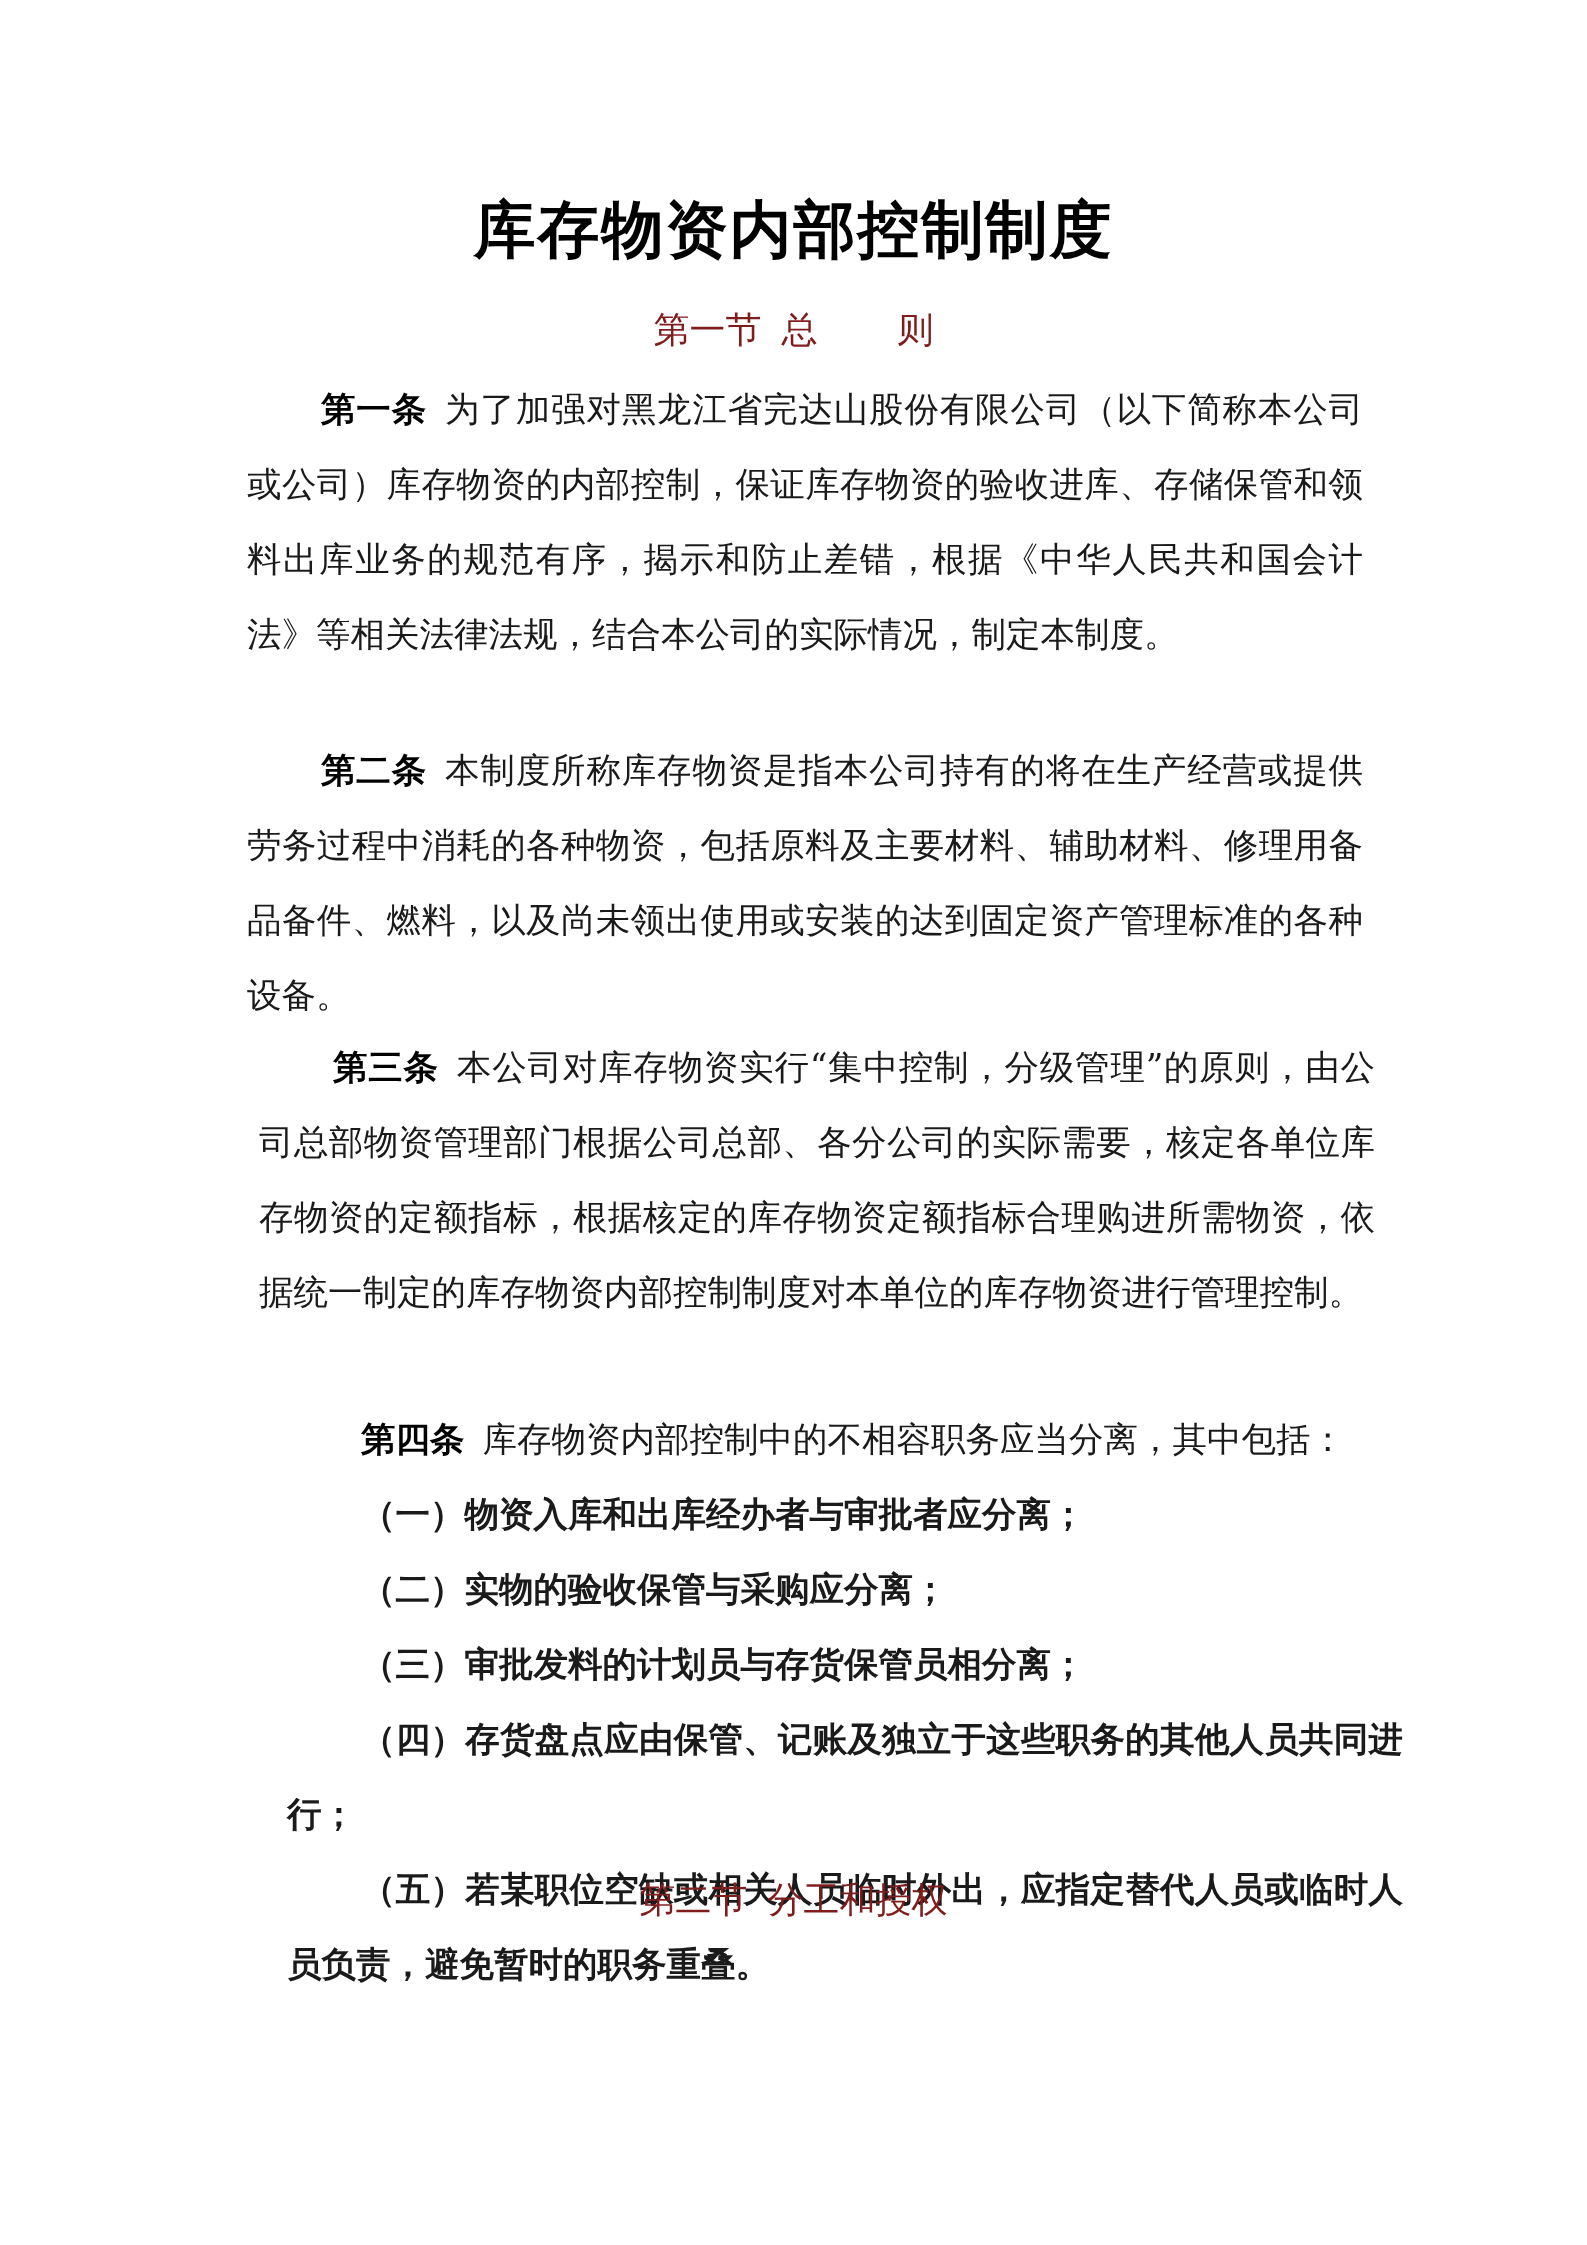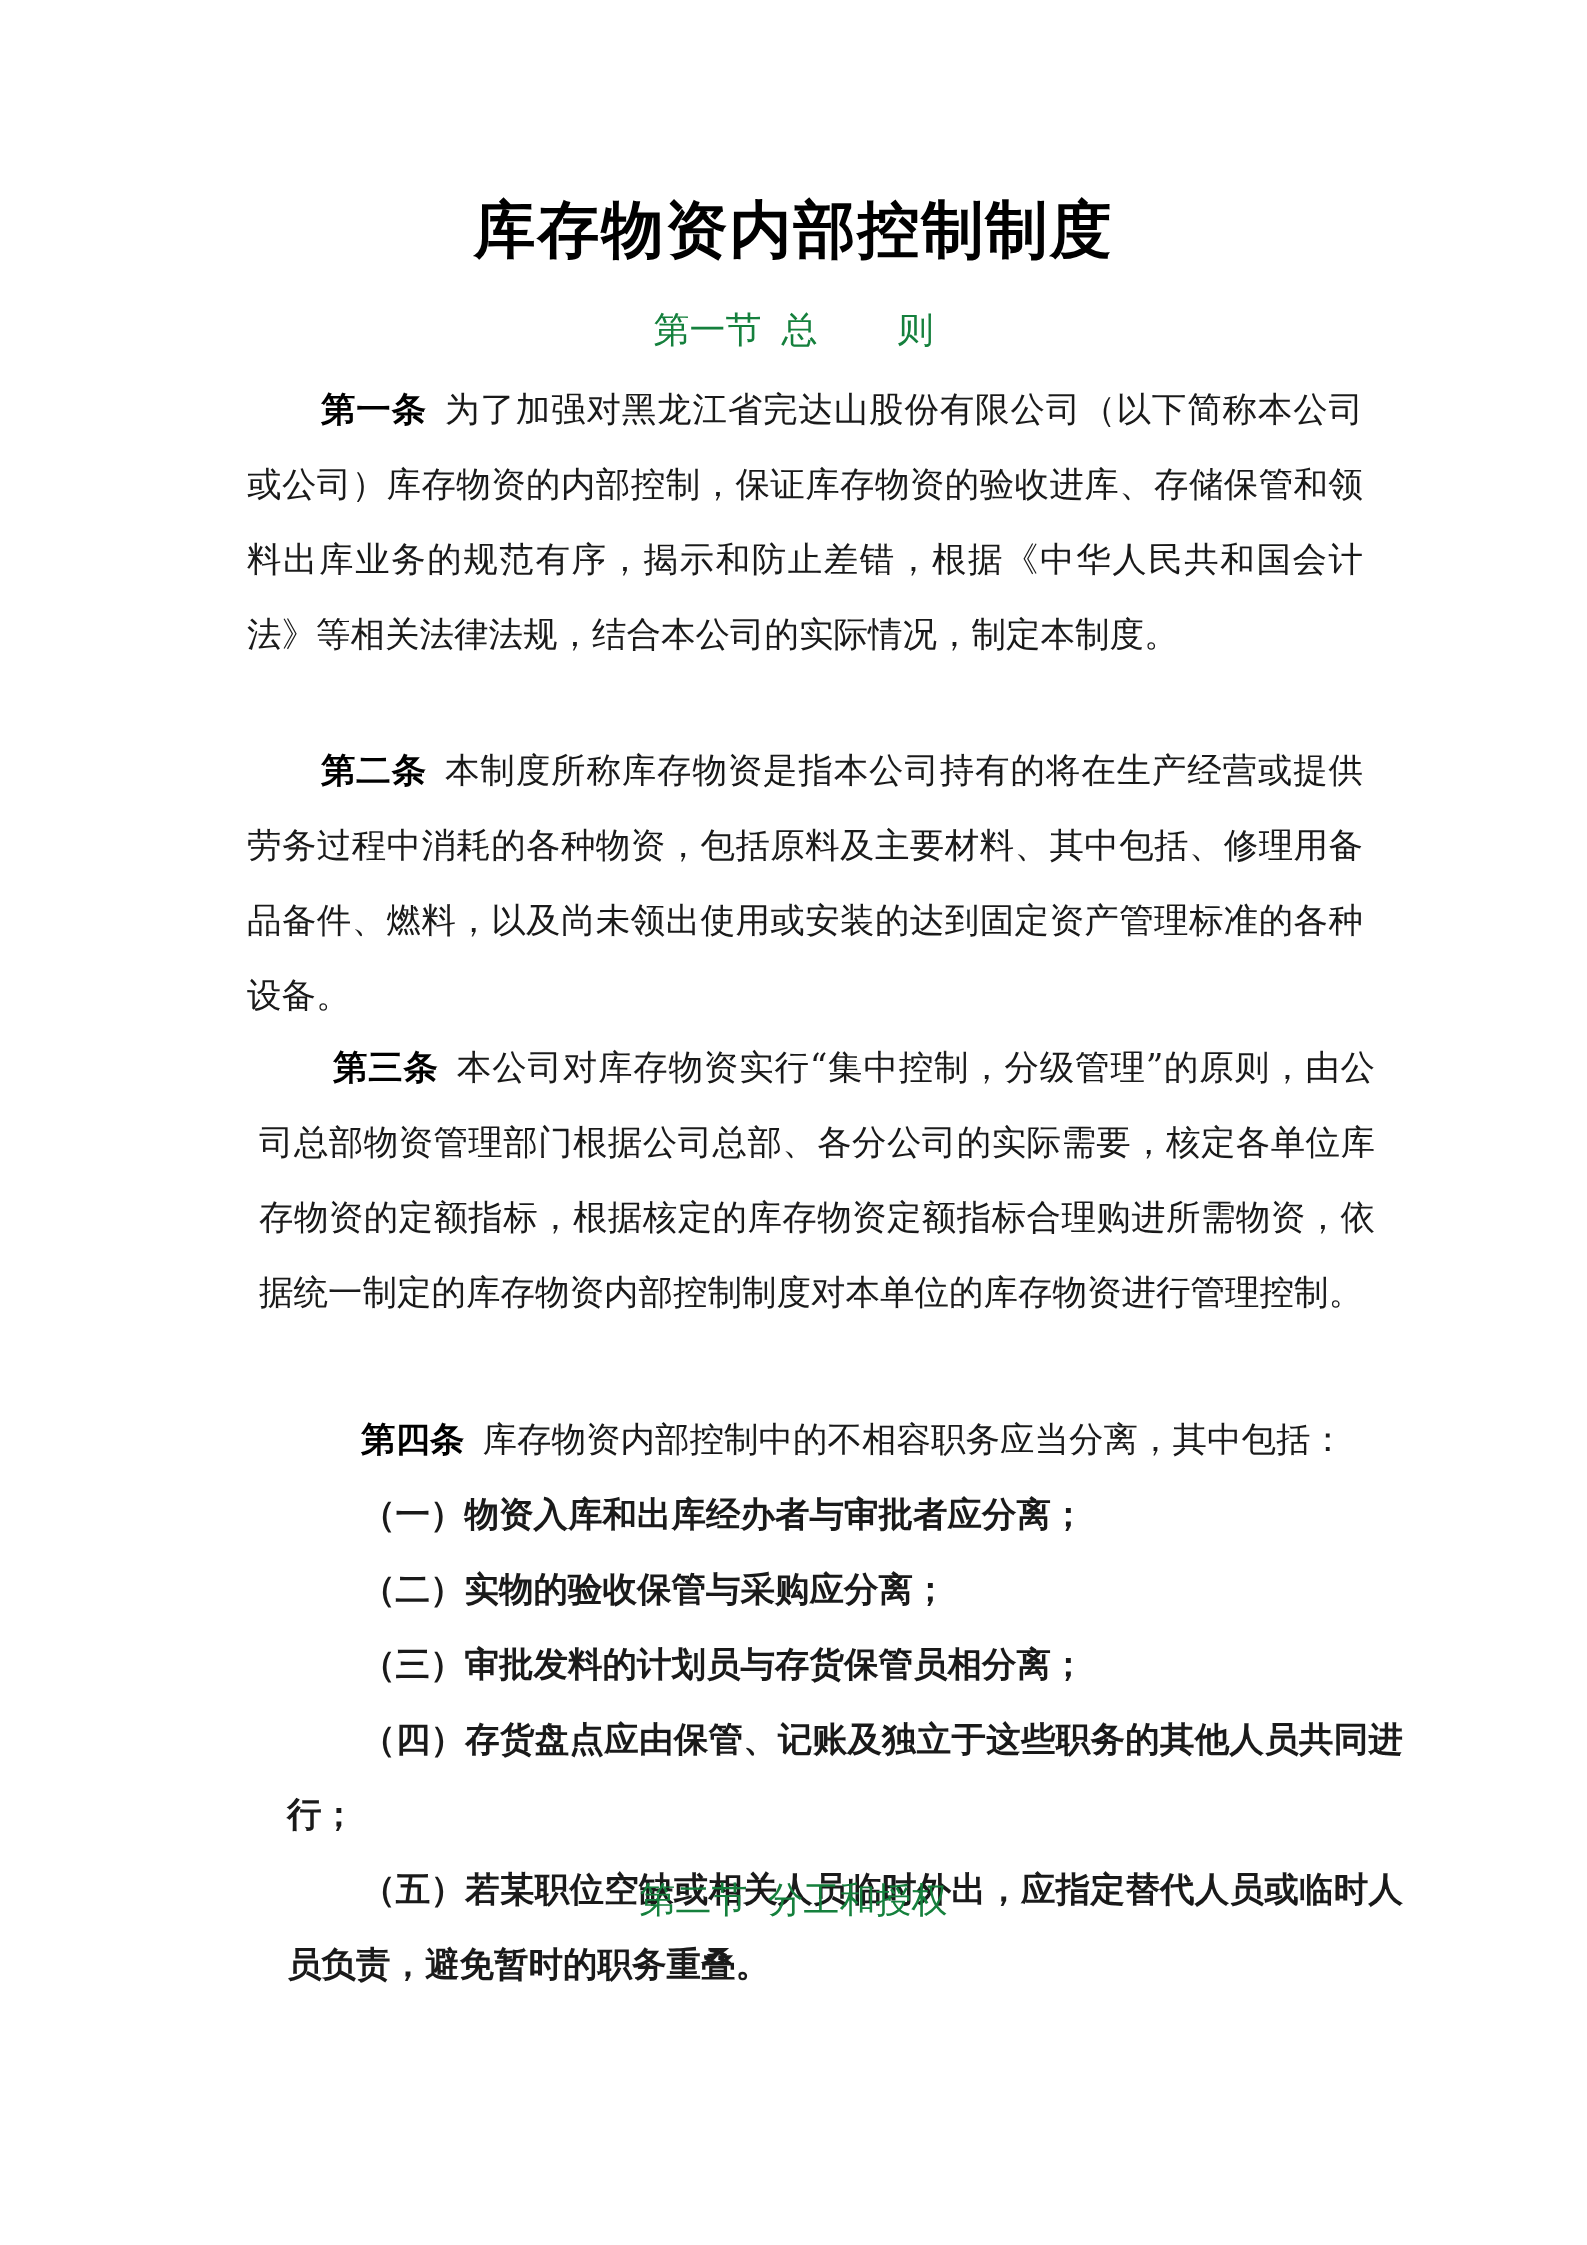--- a/index.html
+++ b/index.html
@@ -36,21 +36,21 @@
       letter-spacing: 2px;
       color: #000;
     }
     .section-heading {
       position: absolute;
       left: 0;
       width: 1587px;
       text-align: center;
       font-size: 36px;
       line-height: 50px;
-      color: #15803d;
+      color: #7f1d1d;
     }
     .section-heading.s1 { top: 305px; }
     .section-heading.s2 { top: 1875px; }
     .section-heading .gap { display: inline-block; width: 80px; }
     .section-heading .gap-small { display: inline-block; width: 20px; }
 
     .body-text {
       position: absolute;
       left: 247px;
       width: 1116px;
@@ -88,21 +88,21 @@
 
   <div class="section-heading s1">
     <span>第一节</span><span class="gap-small"></span><span>总</span><span class="gap"></span><span>则</span>
   </div>
 
   <div class="body-text p1">
     <p class="para"><span class="para-lead">第一条</span><span>为了加强对黑龙江省完达山股份有限公司（以下简称本公司或公司）库存物资的内部控制，保证库存物资的验收进库、存储保管和领料出库业务的规范有序，揭示和防止差错，根据《中华人民共和国会计法》等相关法律法规，结合本公司的实际情况，制定本制度。</span></p>
   </div>
 
   <div class="body-text p2">
-    <p class="para"><span class="para-lead">第二条</span><span>本制度所称库存物资是指本公司持有的将在生产经营或提供劳务过程中消耗的各种物资，包括原料及主要材料、其中包括、修理用备品备件、燃料，以及尚未领出使用或安装的达到固定资产管理标准的各种设备。</span></p>
+    <p class="para"><span class="para-lead">第二条</span><span>本制度所称库存物资是指本公司持有的将在生产经营或提供劳务过程中消耗的各种物资，包括原料及主要材料、辅助材料、修理用备品备件、燃料，以及尚未领出使用或安装的达到固定资产管理标准的各种设备。</span></p>
   </div>
 
   <div class="body-text p3">
     <p class="para"><span class="para-lead">第三条</span><span>本公司对库存物资实行“集中控制，分级管理”的原则，由公司总部物资管理部门根据公司总部、各分公司的实际需要，核定各单位库存物资的定额指标，根据核定的库存物资定额指标合理购进所需物资，依据统一制定的库存物资内部控制制度对本单位的库存物资进行管理控制。</span></p>
   </div>
 
   <div class="body-text p4">
     <p class="para"><span class="para-lead">第四条</span><span>库存物资内部控制中的不相容职务应当分离，其中包括：</span></p>
     <p class="para item">（一）物资入库和出库经办者与审批者应分离；</p>
     <p class="para item">（二）实物的验收保管与采购应分离；</p>

